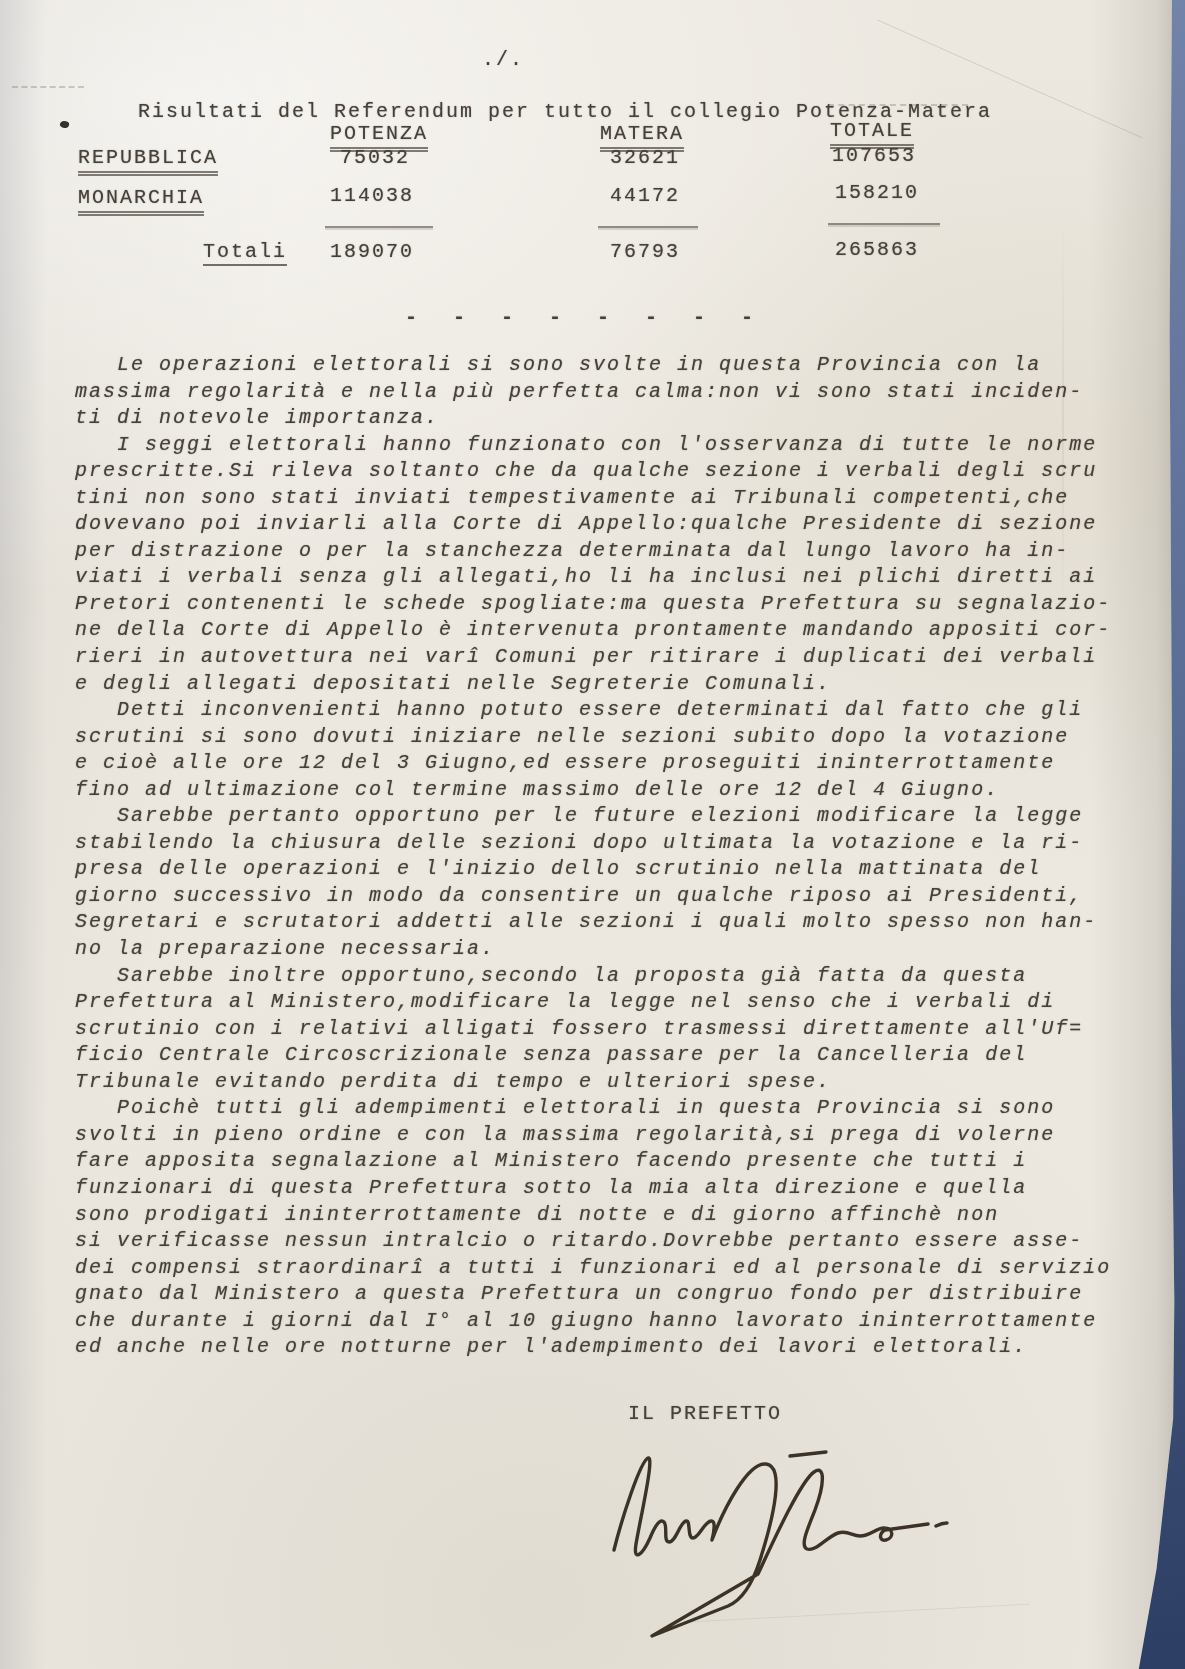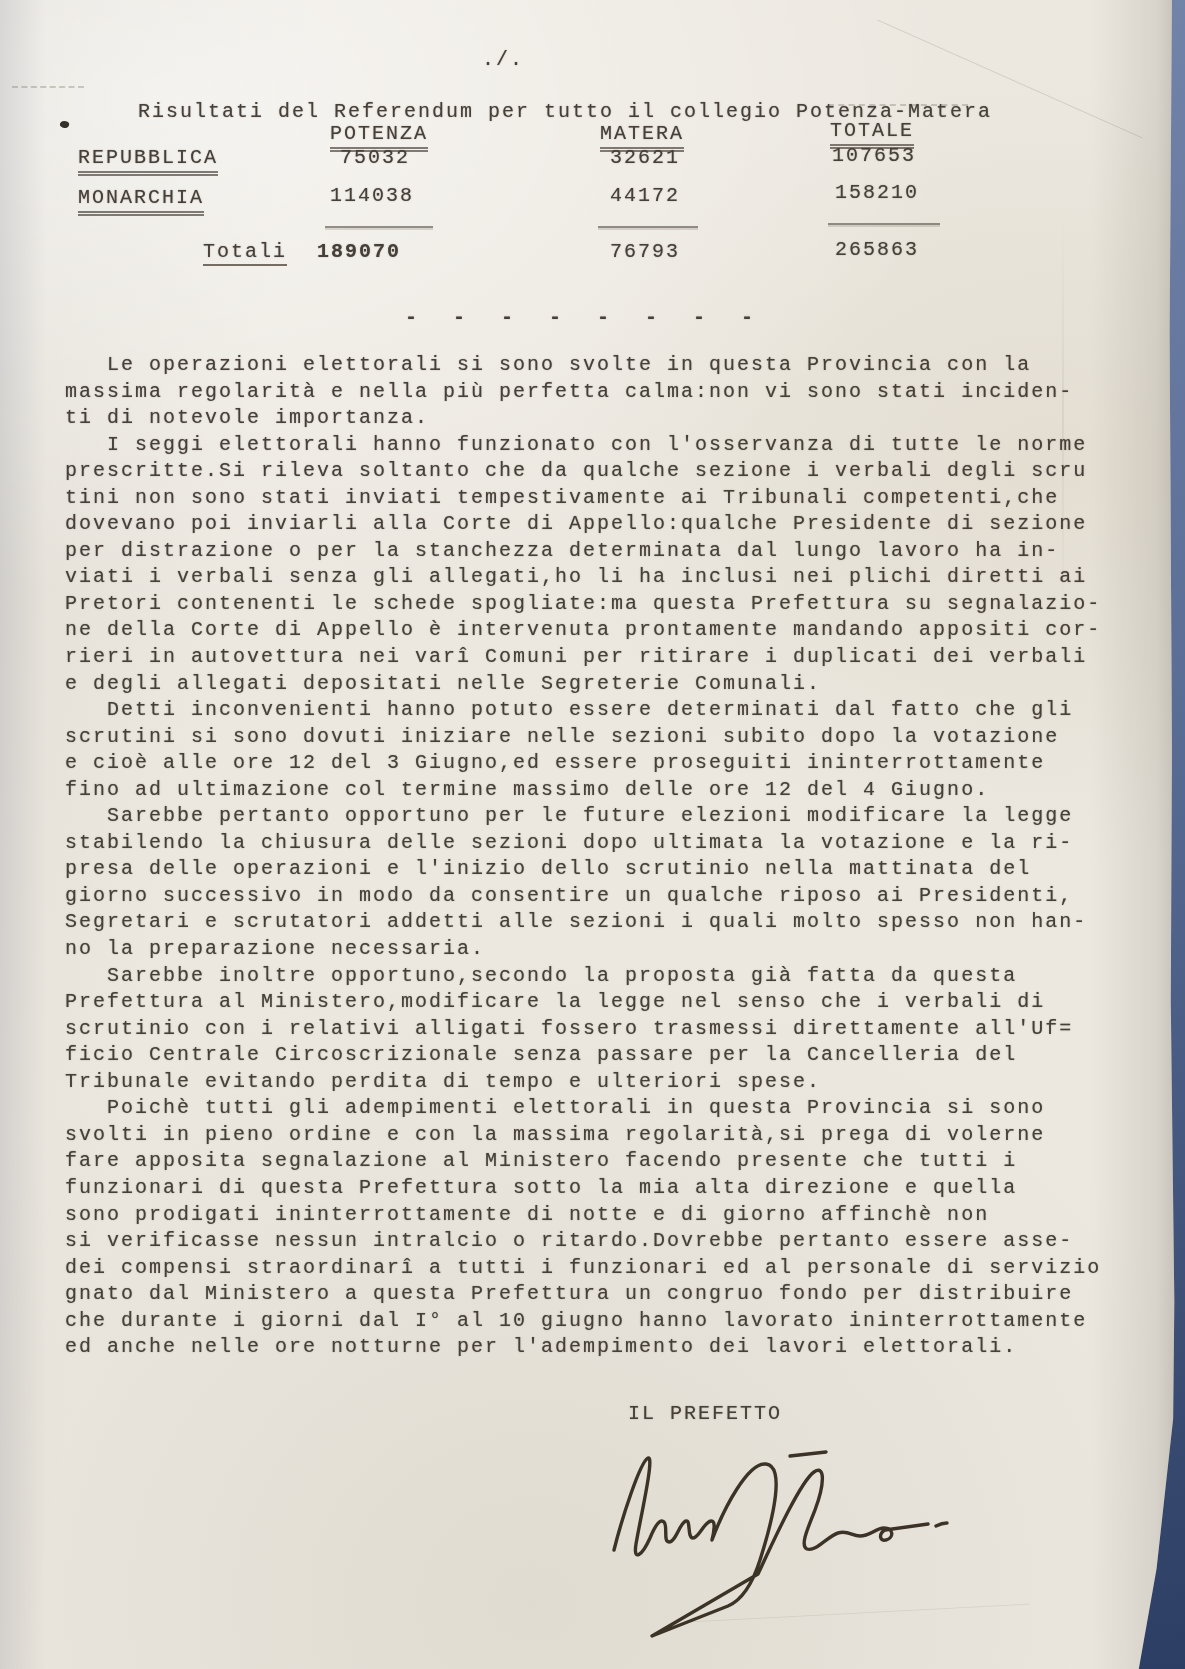--- a/index.html
+++ b/index.html
@@ -28,21 +28,21 @@
   .crease.c3{width:340px;height:2px;left:690px;top:1612px;transform:rotate(-3deg);opacity:.6;}
   .tw{
     position:absolute;color:#474039;font-size:20px;letter-spacing:2px;white-space:pre;
     text-shadow:0 0 1.2px rgba(70,62,54,.55);
   }
   .ul{border-bottom:2px solid rgba(72,65,57,.75);padding-bottom:1px;margin-left:48px;}
   .ul2{border-bottom:5px double rgba(72,65,57,.68);padding-bottom:2px;}
   .rule{position:absolute;height:2px;background:rgba(82,75,65,.6);box-shadow:0 2px 0 rgba(82,75,65,.18);}
   .faint-line{position:absolute;height:0;border-top:2px dashed rgba(104,98,86,.30);}
   .speck{position:absolute;width:9px;height:7px;background:#35302a;border-radius:60% 40% 55% 45%;transform:rotate(18deg);}
-  .body-lines{position:absolute;left:65px;top:352px;line-height:26.55px;}
+  .body-lines{position:absolute;left:75px;top:352px;line-height:26.55px;font-style:italic;}
   .body-lines .line{
     color:#474039;font-size:20px;letter-spacing:2px;white-space:pre;
     text-shadow:0 0 1.2px rgba(70,62,54,.55);
   }
   .sig-svg{position:absolute;left:552px;top:1422px;}
 </style>
 </head>
 <body>
 
 <div class="scene">
@@ -72,21 +72,21 @@
     <div class="tw" style="left:78px;top:186px;"><span class="ul2">MONARCHIA</span></div>
     <div class="tw" style="left:330px;top:184px;">114038</div>
     <div class="tw" style="left:610px;top:184px;">44172</div>
     <div class="tw" style="left:835px;top:181px;">158210</div>
 
     <div class="rule" style="left:325px;top:226px;width:108px;"></div>
     <div class="rule" style="left:598px;top:226px;width:100px;"></div>
     <div class="rule" style="left:828px;top:223px;width:112px;"></div>
 
     <div class="tw" style="left:155px;top:240px;"><span class="ul">Totali</span></div>
-    <div class="tw" style="left:317px;top:240px;font-weight:bold;">189070</div>
+    <div class="tw" style="left:330px;top:240px;">189070</div>
     <div class="tw" style="left:610px;top:240px;">76793</div>
     <div class="tw" style="left:835px;top:238px;">265863</div>
 
     <div class="tw" style="left:405px;top:306px;letter-spacing:12px;font-weight:bold;">- - - - - - - -</div>
 
     <div class="body-lines">
         <div class="line">   Le operazioni elettorali si sono svolte in questa Provincia con la</div>
         <div class="line">massima regolarità e nella più perfetta calma:non vi sono stati inciden-</div>
         <div class="line">ti di notevole importanza.</div>
         <div class="line">   I seggi elettorali hanno funzionato con l'osservanza di tutte le norme</div>

